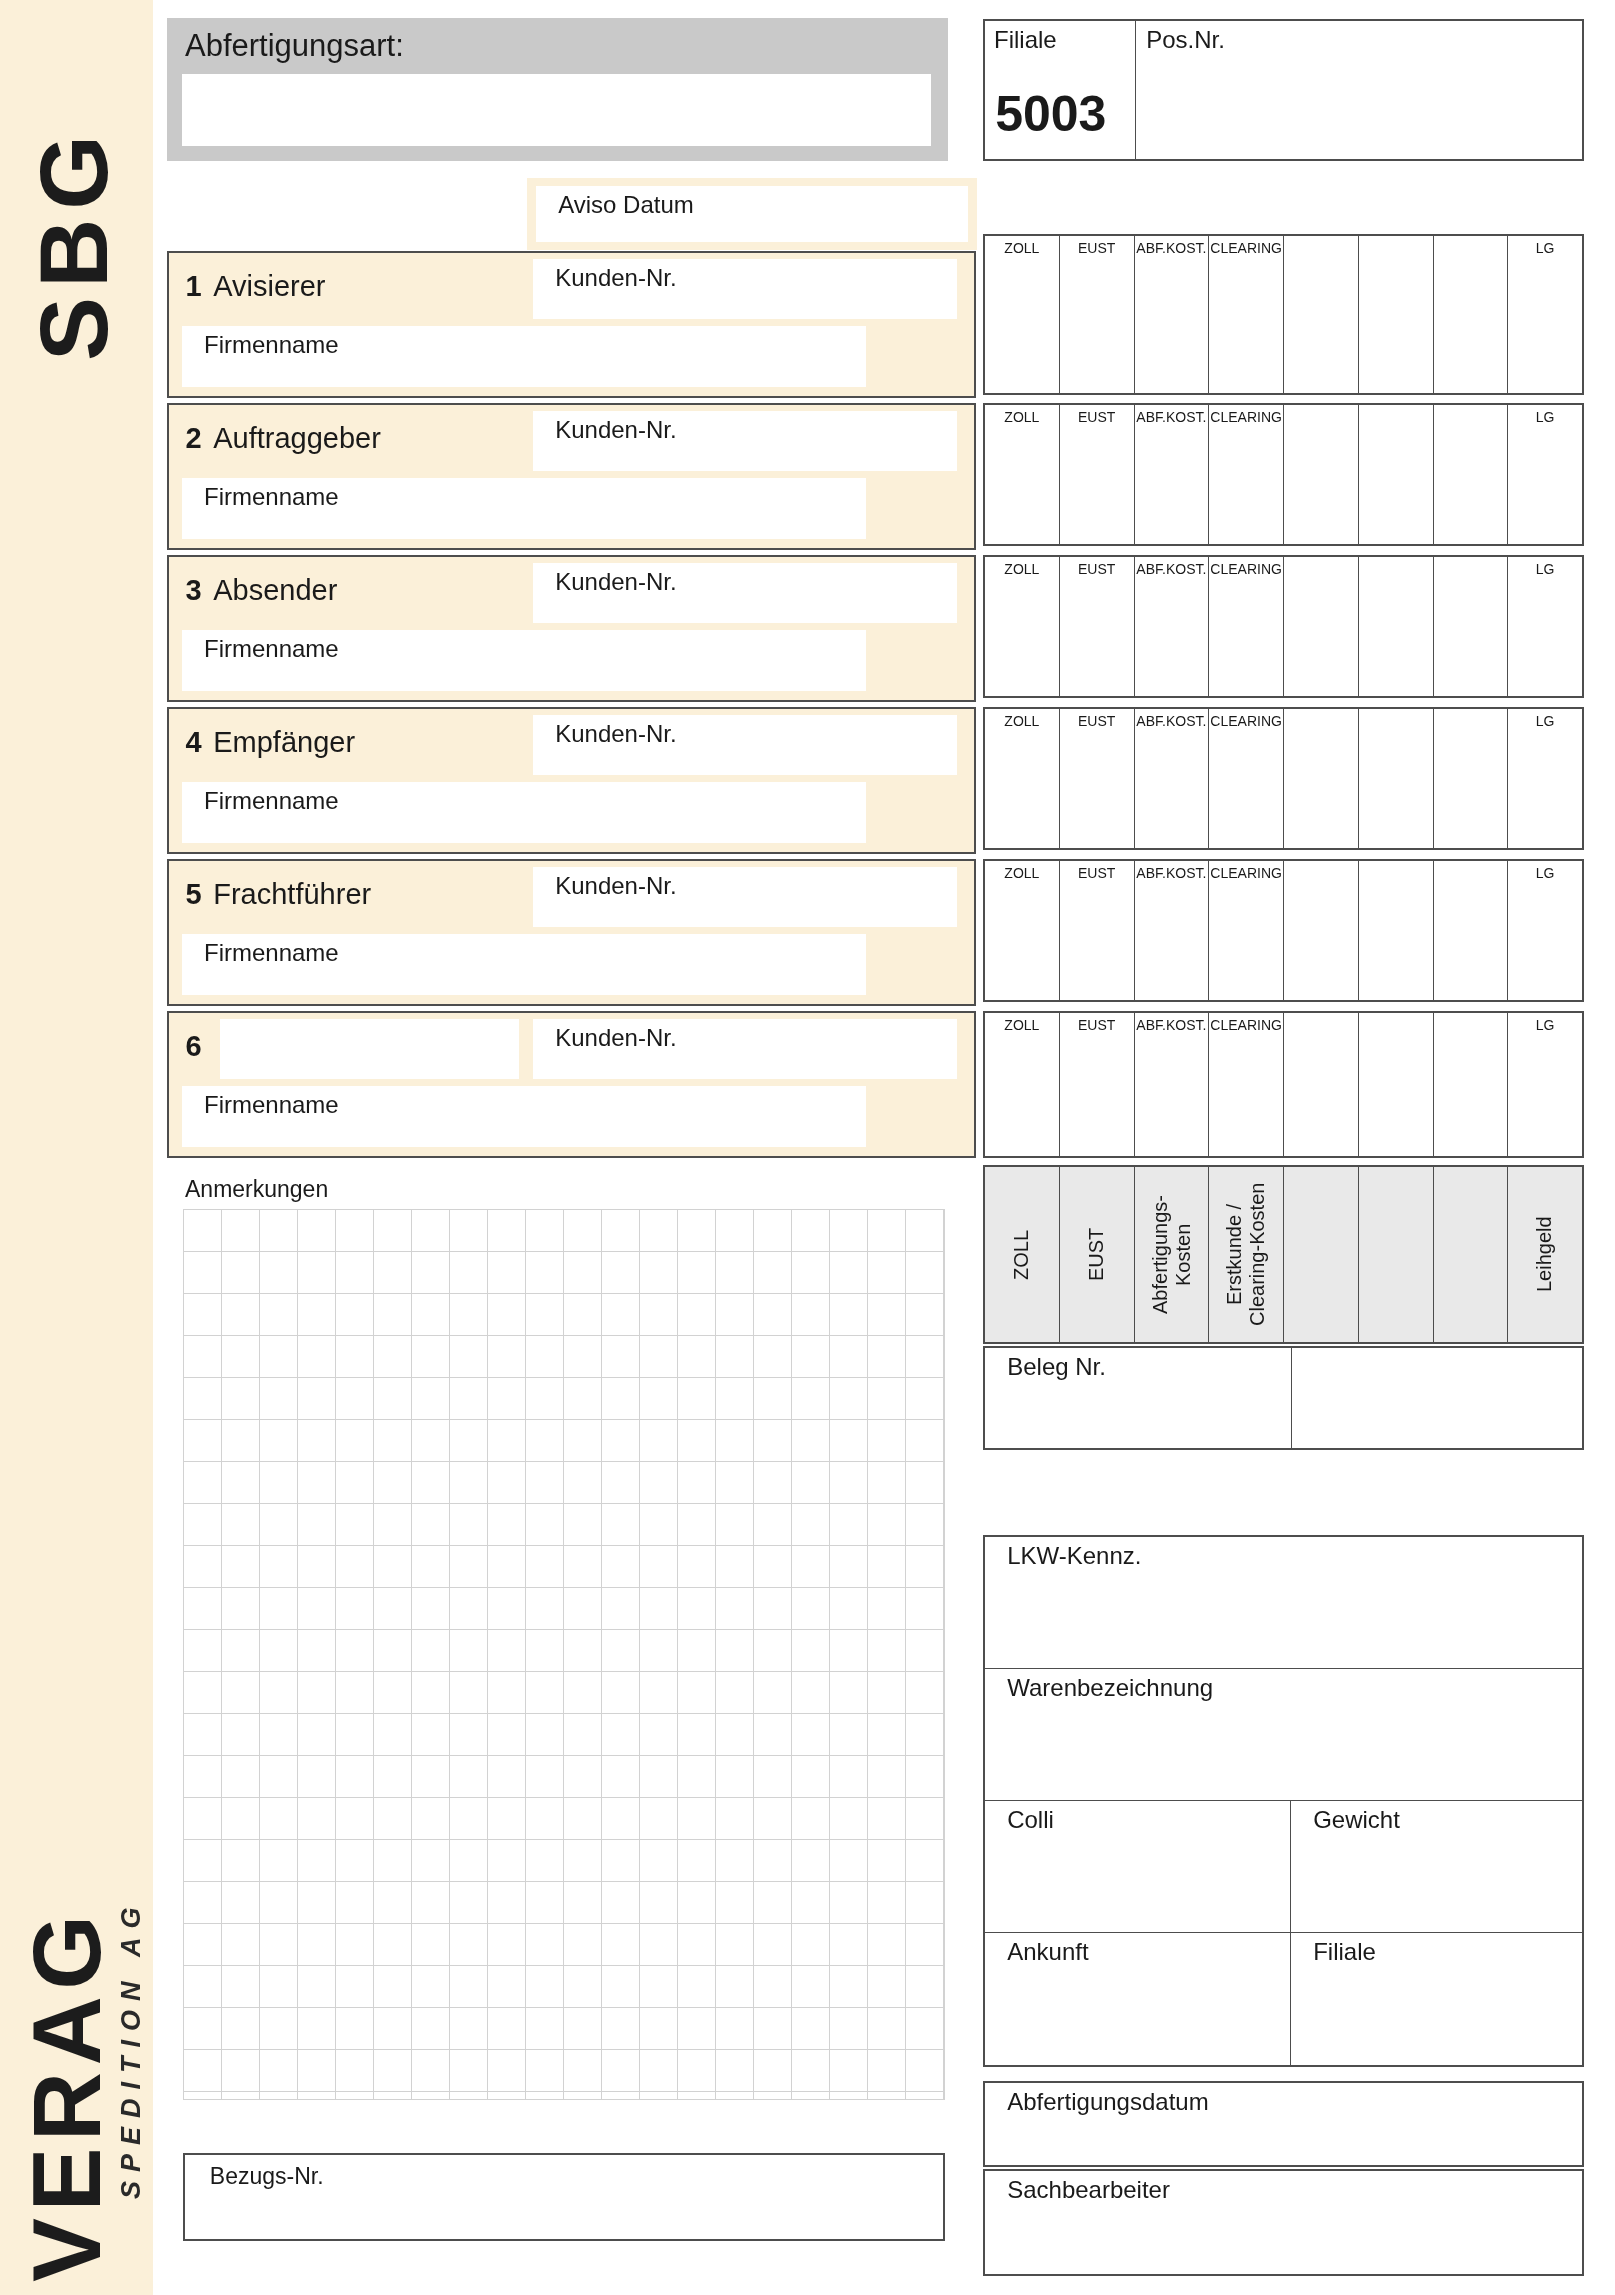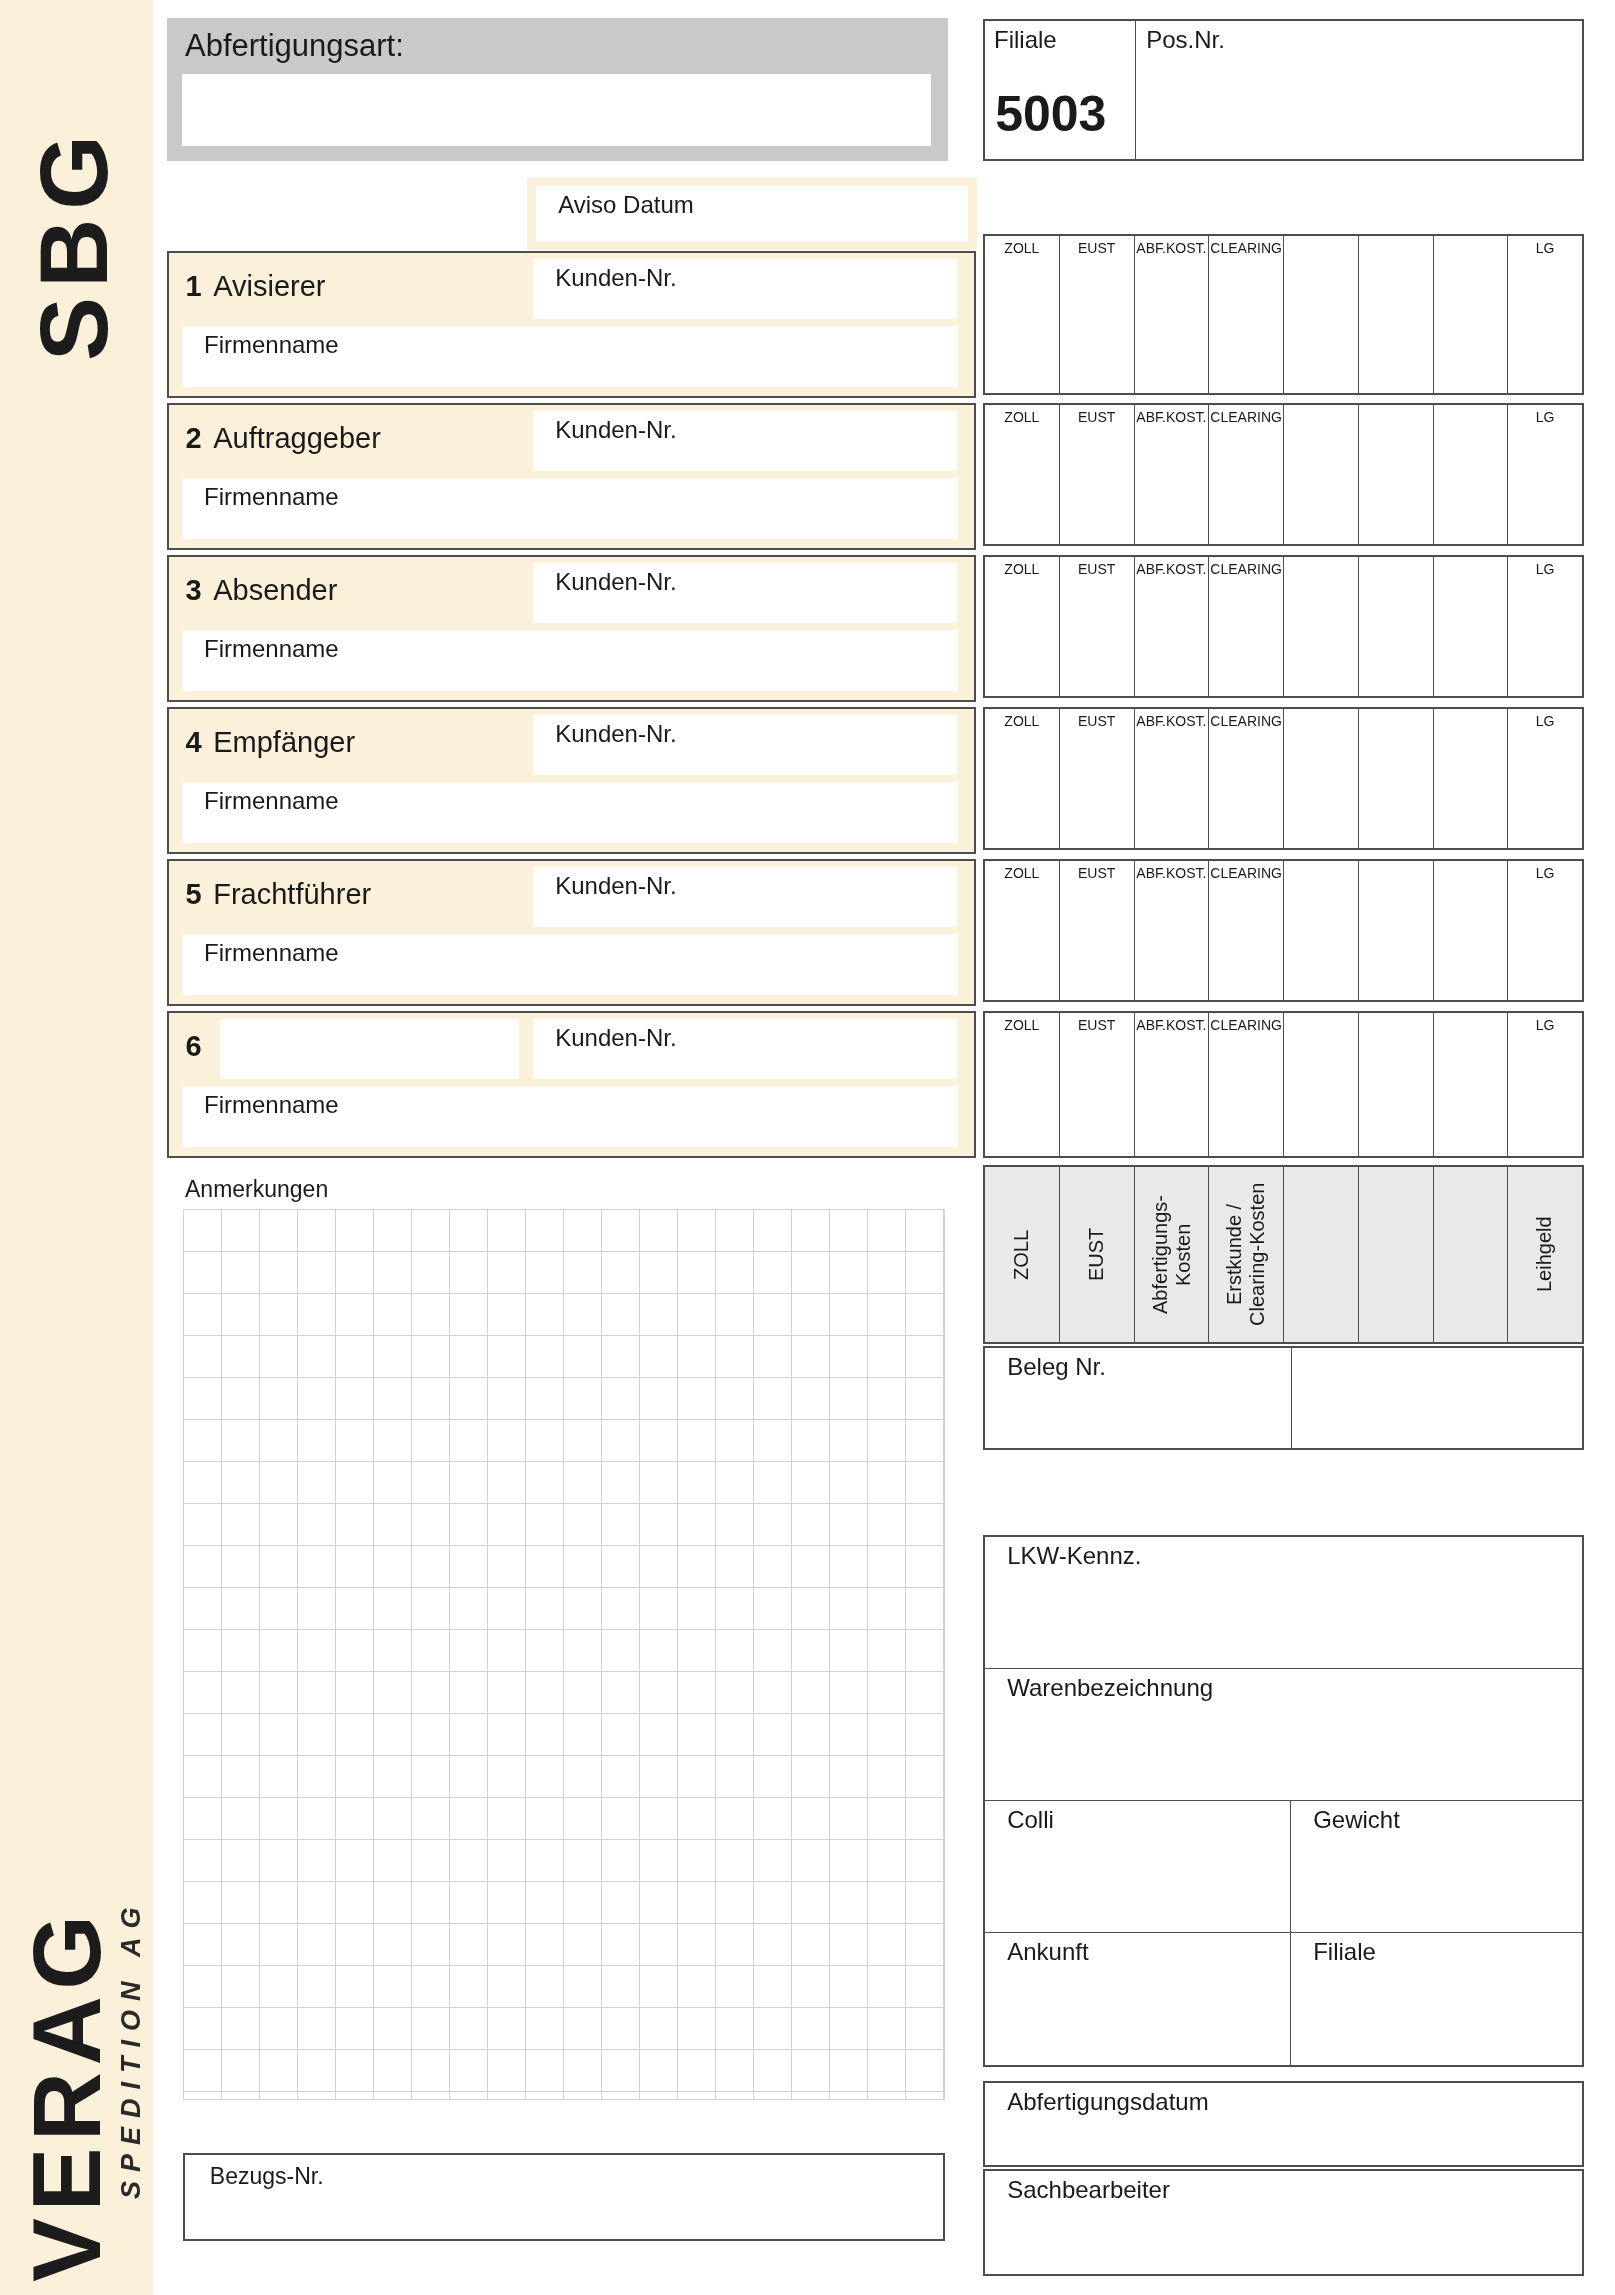--- a/index.html
+++ b/index.html
@@ -28,21 +28,21 @@
   .posnr-cell{flex:1;position:relative;}
   .filiale-value{position:absolute;left:10.2px;top:64px;font-size:50px;font-weight:bold;}
   
   .aviso-panel{position:absolute;left:527px;top:178px;width:450px;height:72px;background:#FBF0D9;}
   
   .party-block{position:absolute;left:167px;width:809px;height:147px;background:#FBF0D9;
                border:2.6px solid #4D4D4D;box-sizing:border-box;}
   .party-title{position:absolute;left:16.6px;top:16.6px;font-size:29px;white-space:nowrap;}
   .party-title b{margin-right:11.5px;}
   .kunden-box{position:absolute;left:364px;top:6.4px;width:424px;height:60px;}
-  .firmen-box{position:absolute;left:12.8px;top:73px;width:776px;height:61px;}
+  .firmen-box{position:absolute;left:12.8px;top:73px;width:684px;height:61px;}
   .pad-lab{display:block;padding:5.1px 0 0 10.2px;margin-left:12px;}
   .extra-box{position:absolute;left:51px;top:6.4px;width:299px;height:60px;}
   
   .anm-label{position:absolute;left:185px;top:1176px;font-size:23px;}
   .anm-grid{position:absolute;left:183px;top:1209px;width:762px;height:891px;
     background-image:
       repeating-linear-gradient(to right,#d2d2d2 0 1.3px,transparent 1.3px 38px),
       repeating-linear-gradient(to bottom,#d2d2d2 0 1.3px,transparent 1.3px 42px);
     border-right:1.3px solid #d2d2d2;border-bottom:1.3px solid #d2d2d2;box-sizing:border-box;}
   

